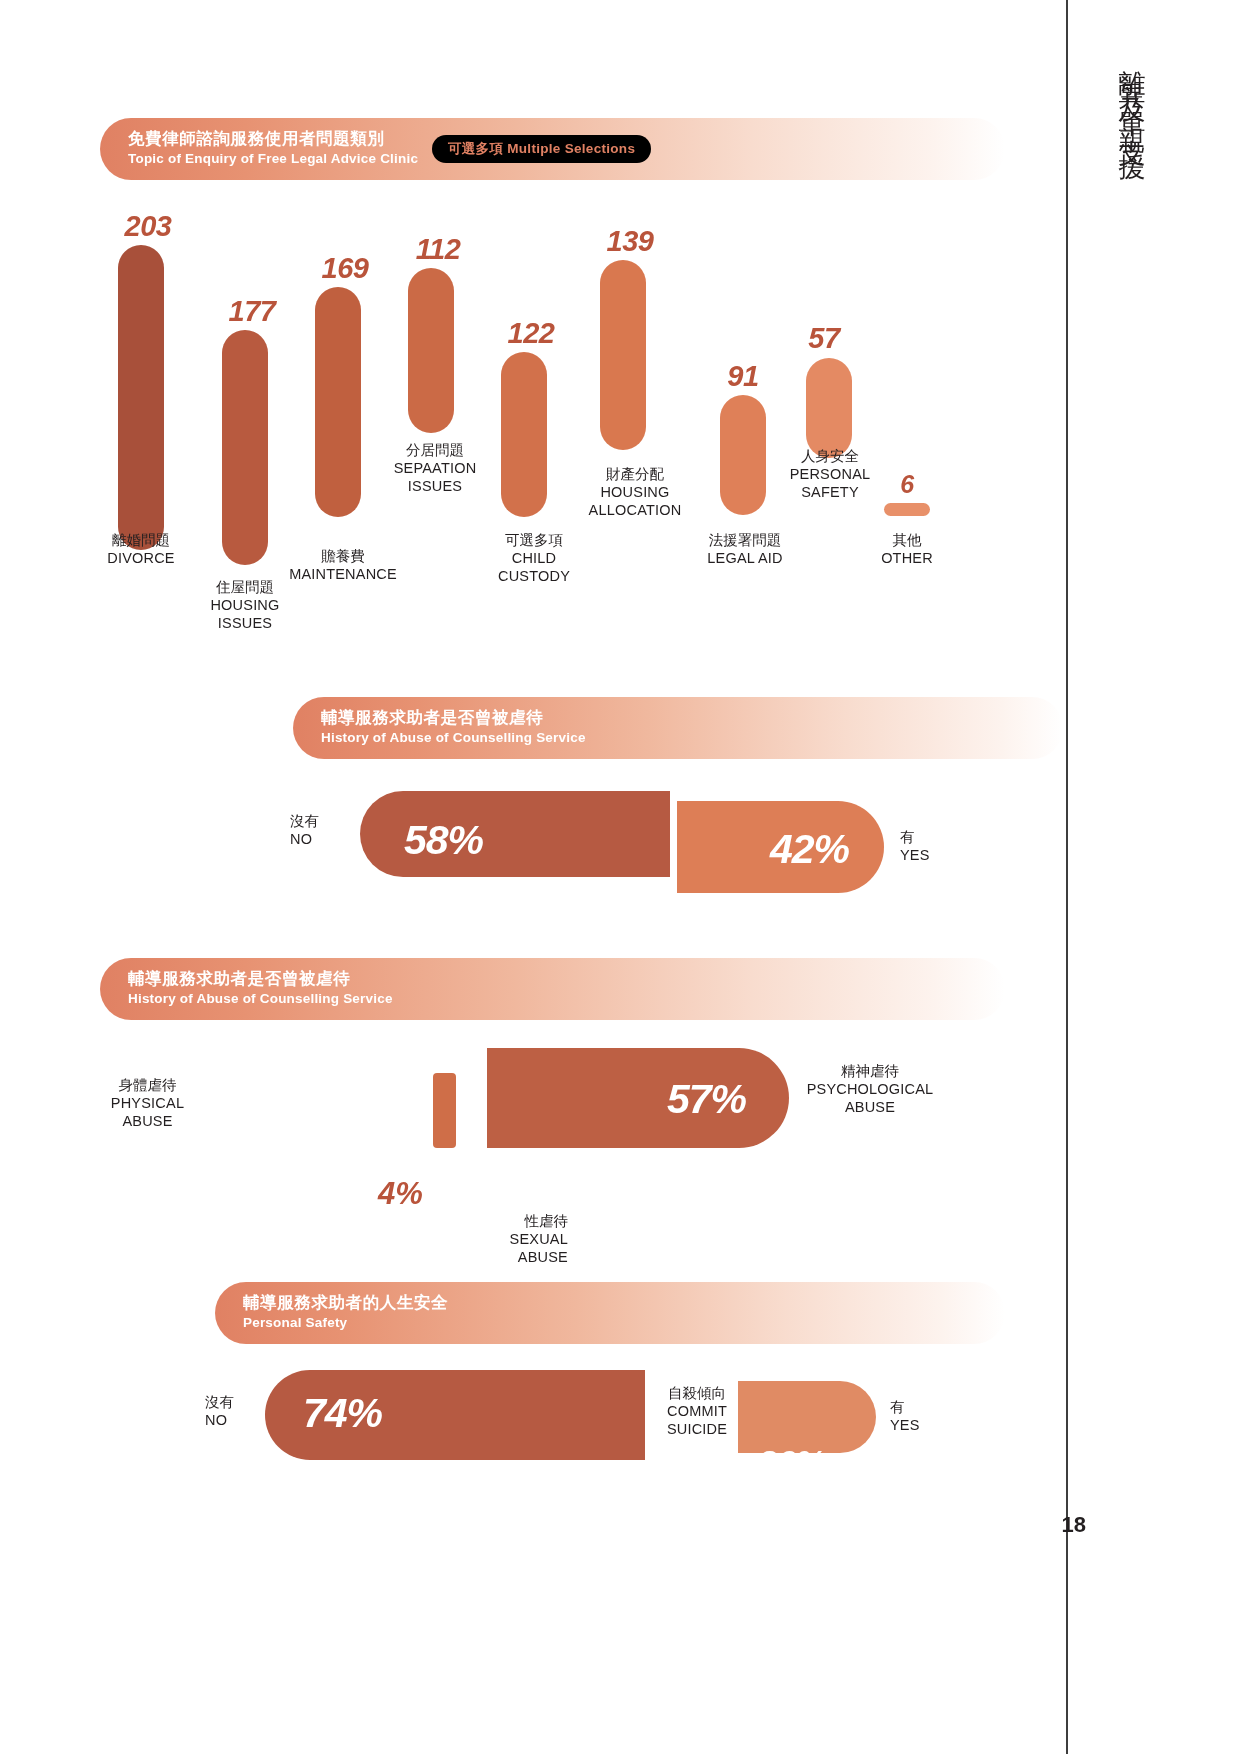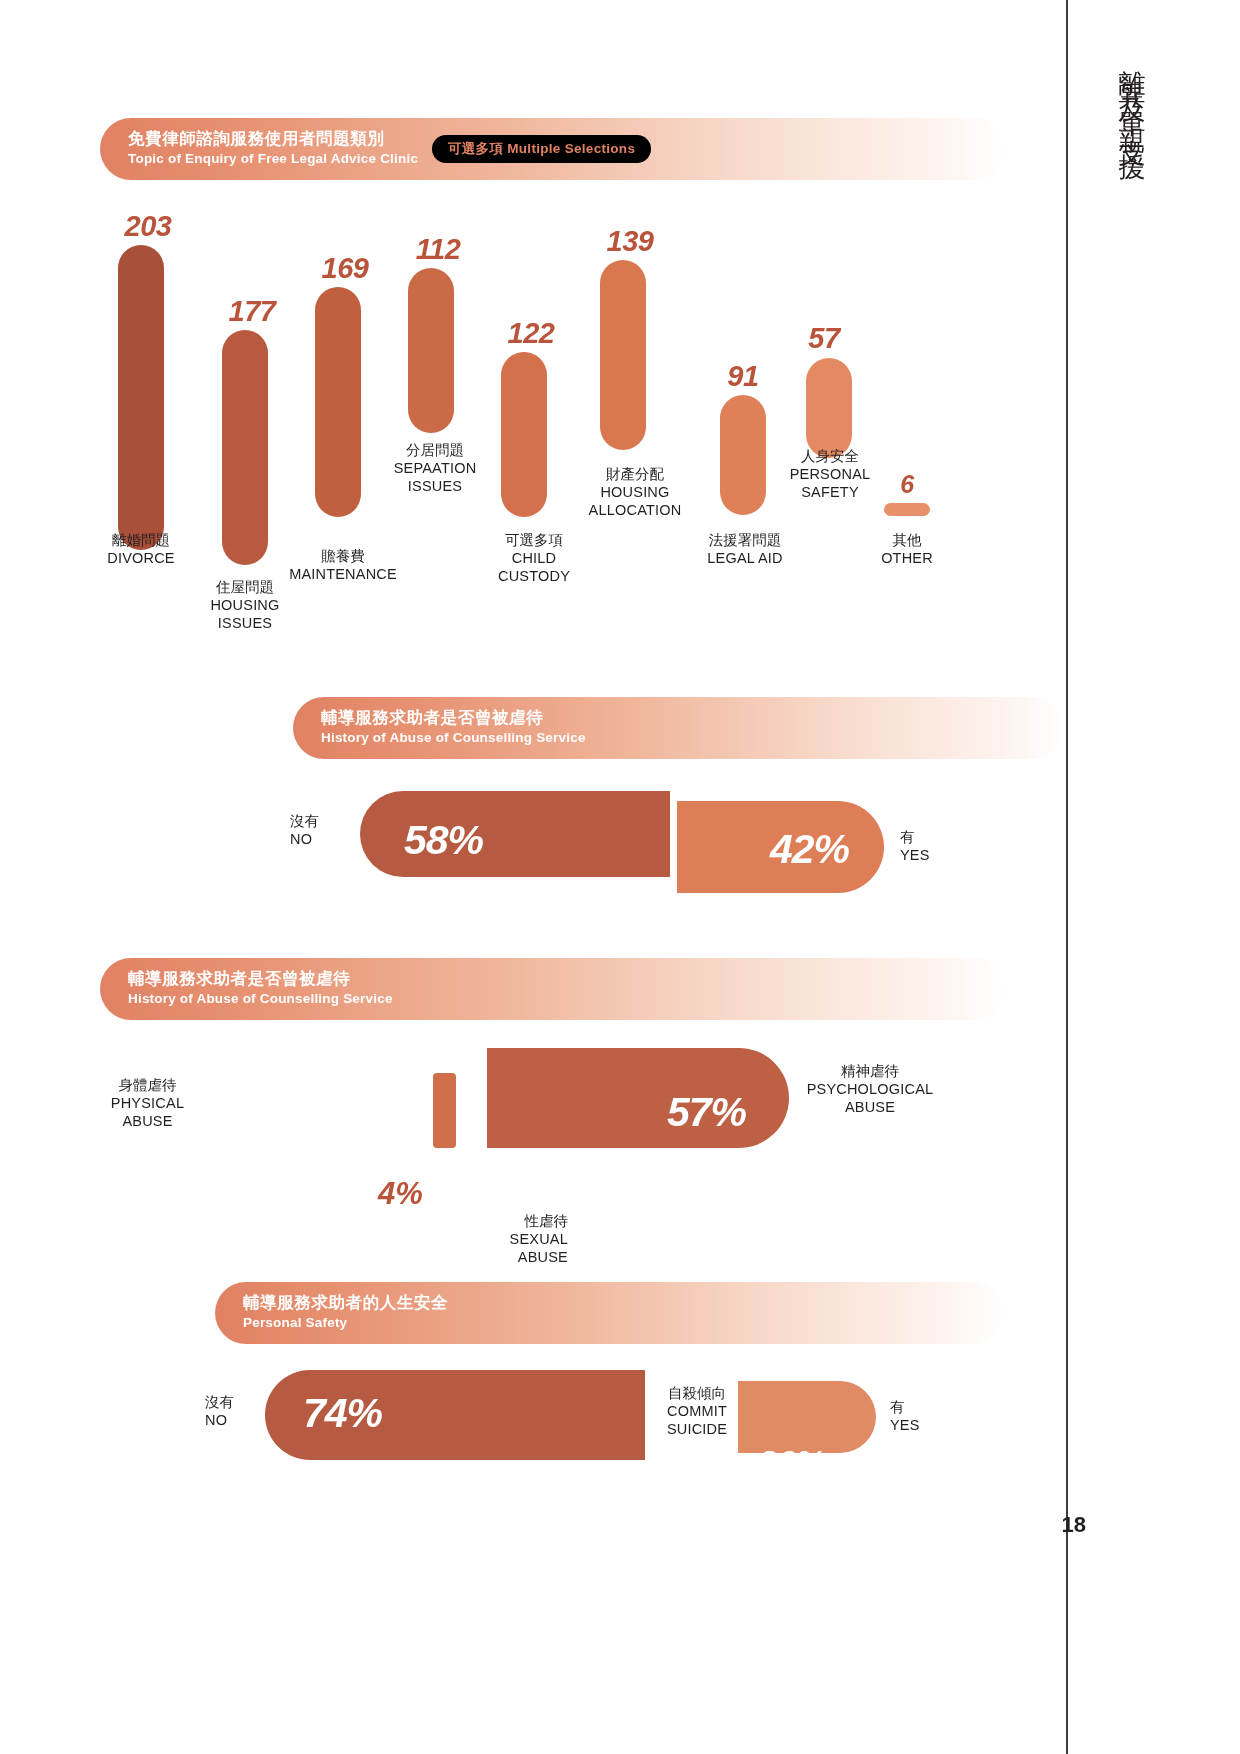--- a/index.html
+++ b/index.html
@@ -188,21 +188,21 @@
 
   <div class="hbar" style="left:433px;top:1073px;width:23px;height:75px;background:#cf6e48;border-radius:4px;"></div>
   <span class="pct-dark" style="left:378px;top:1176px;">4%</span>
   <div class="hlabel" style="left:448px;top:1172px;width:120px;text-align:right;margin-top:40px;">
     <span>性虐待</span><br>
     <span class="en">SEXUAL</span><br>
     <span class="en">ABUSE</span>
   </div>
 
   <div class="hbar" style="left:487px;top:1048px;width:302px;height:100px;background:#bd6044;border-radius:0 50px 50px 0;">
-    <span class="pct" style="left:180px;top:44px;">57%</span>
+    <span class="pct" style="left:180px;top:31px;">57%</span>
   </div>
   <div class="hlabel" style="left:795px;top:1062px;width:150px;text-align:center;">
     <span>精神虐待</span><br>
     <span class="en">PSYCHOLOGICAL</span><br>
     <span class="en">ABUSE</span>
   </div>
 
   <div class="hdr" style="left:215px;top:1282px;width:790px;">
     <div class="hdr-txt">
       <div class="zh">輔導服務求助者的人生安全</div>

